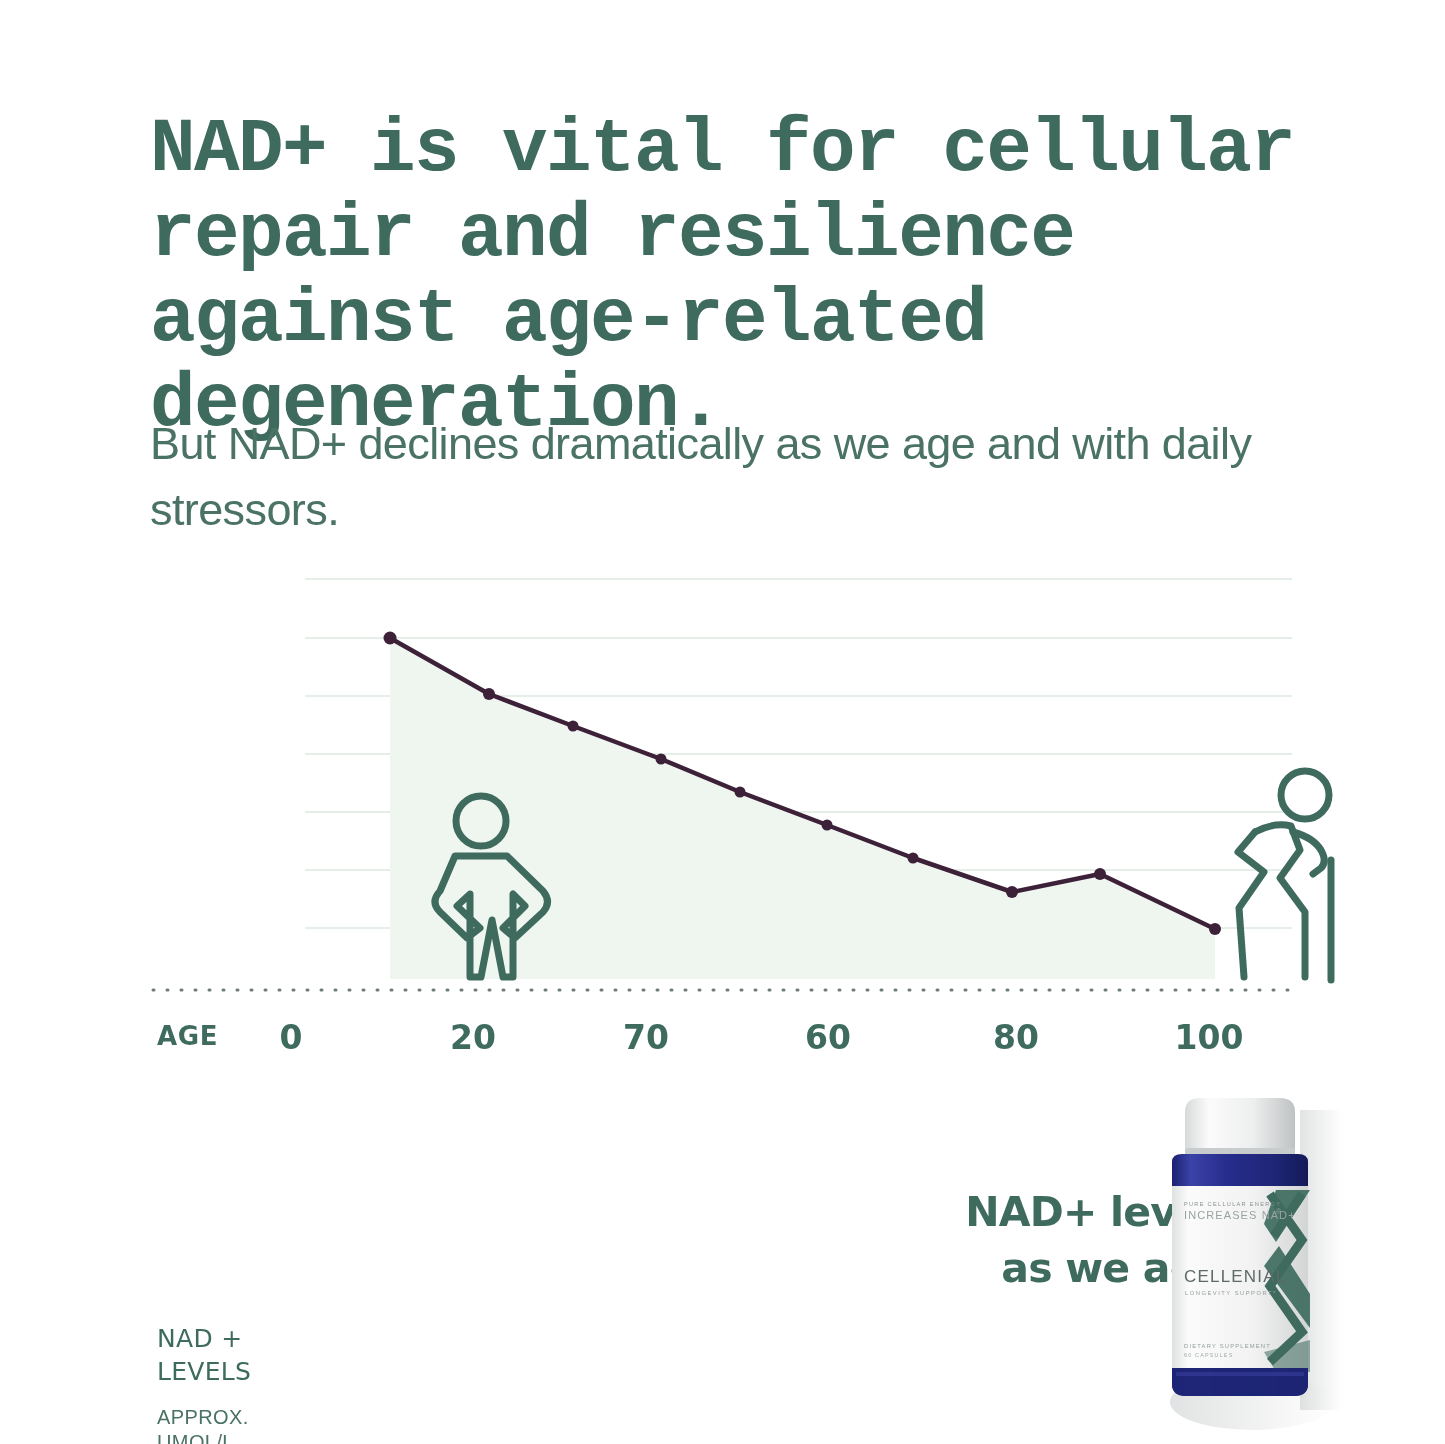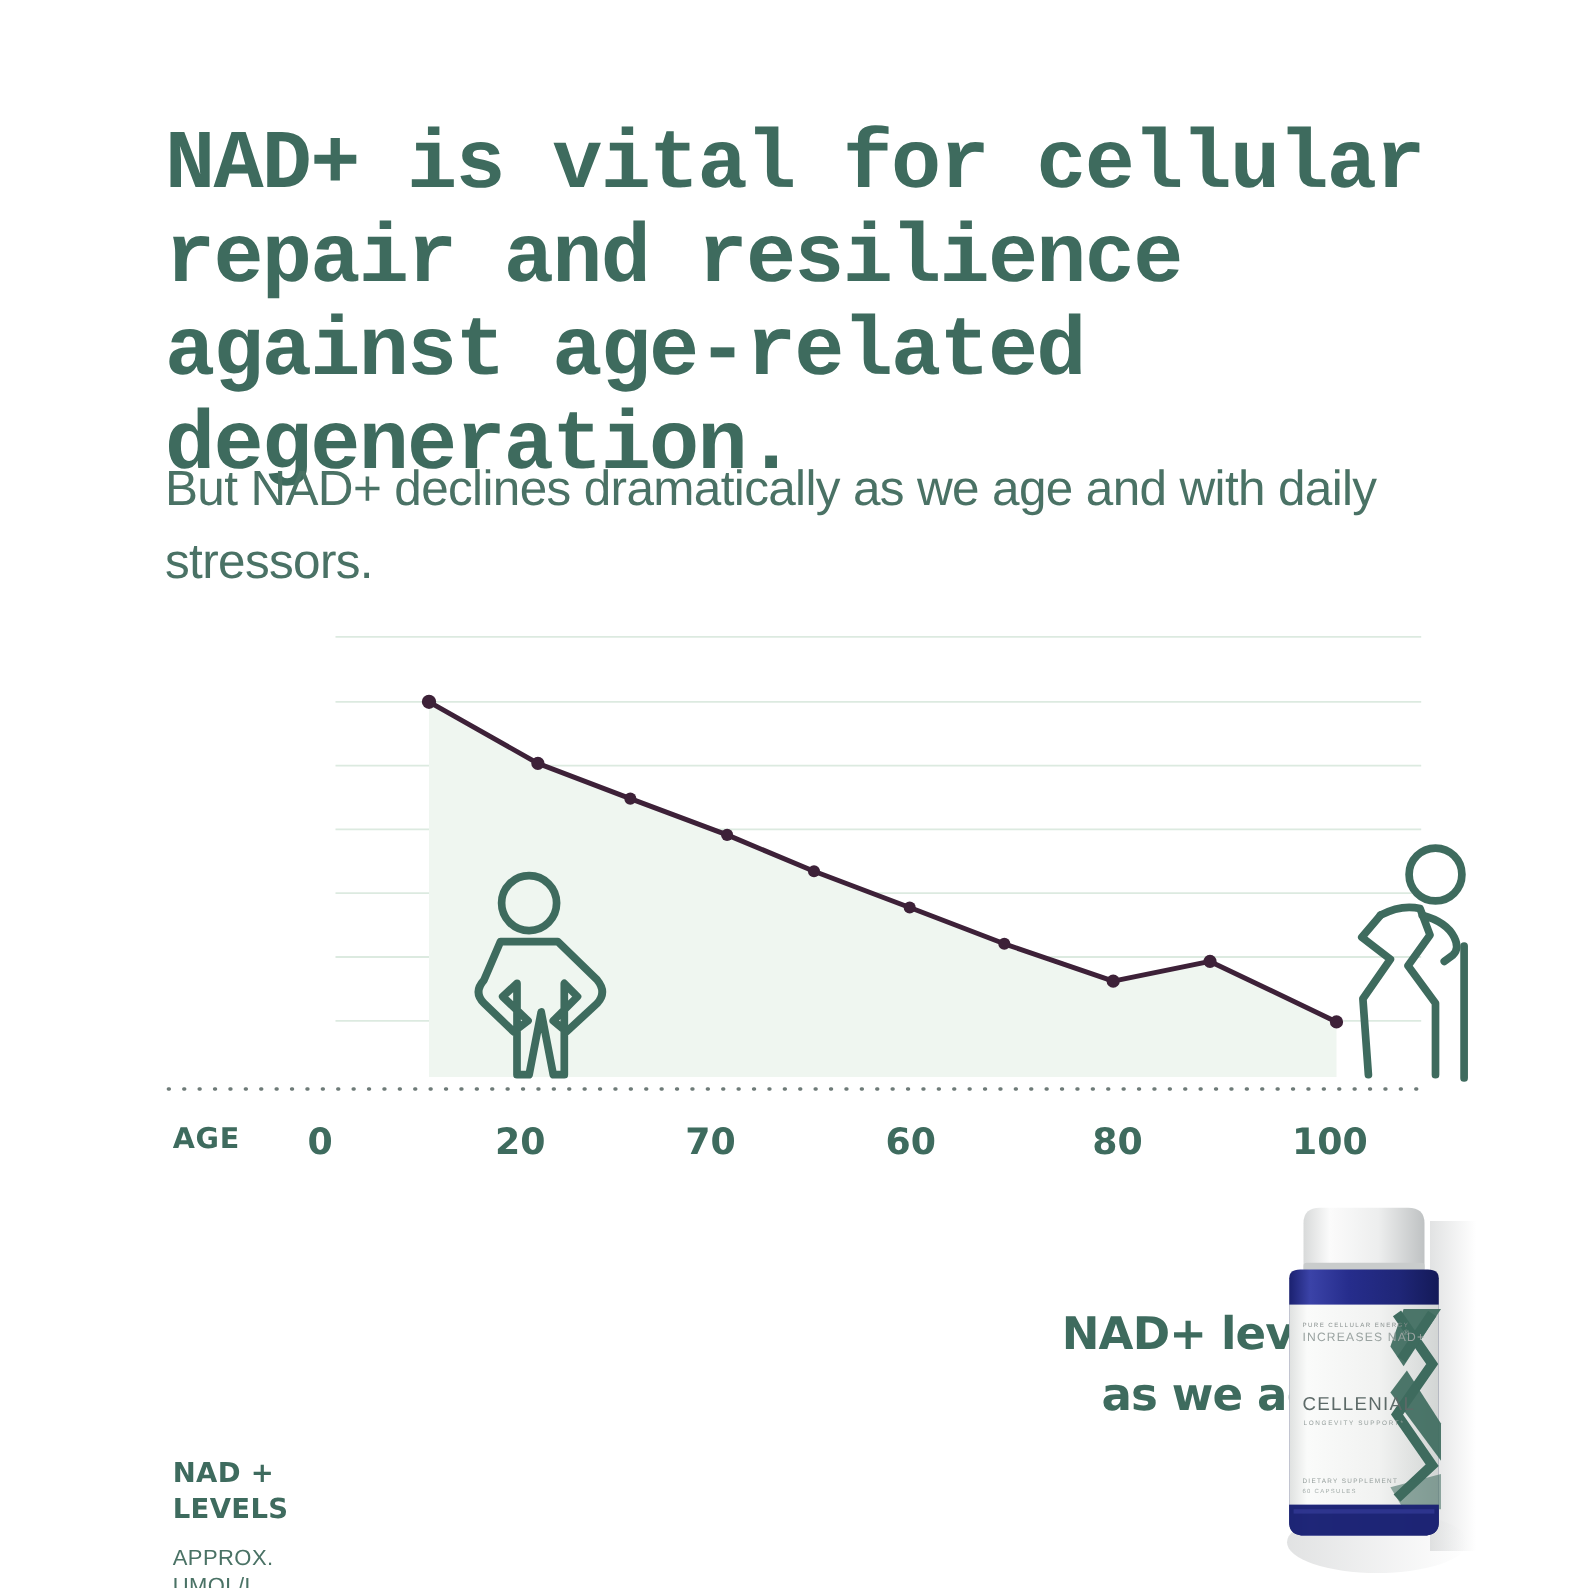--- a/index.html
+++ b/index.html
@@ -28,21 +28,21 @@
     color: #4A7265;
   }
 
   
   .chart-wrap { position: absolute; left: 0; top: 560px; width: 1445px; height: 520px; }
   .chart-svg { position: absolute; left: 0; top: 0; }
 
   .y-axis-title {
     position: absolute; left: 157px; top: 762px; width: 180px;
     font-family: "DejaVu Sans", sans-serif;
-    font-size: 25px; line-height: 33px; font-weight: 700;
+    font-size: 25px; line-height: 33px; font-weight: 400;
     letter-spacing: 0.3px; color: #3E6B5E;
   }
   .y-axis-sub {
     position: absolute; left: 157px; top: 845px; width: 180px;
     font-size: 20px; line-height: 25px; font-weight: 400;
     letter-spacing: 0.4px; color: #4A7265;
   }
 
   .callout {
     position: absolute; left: 860px; top: 624px; width: 380px;

